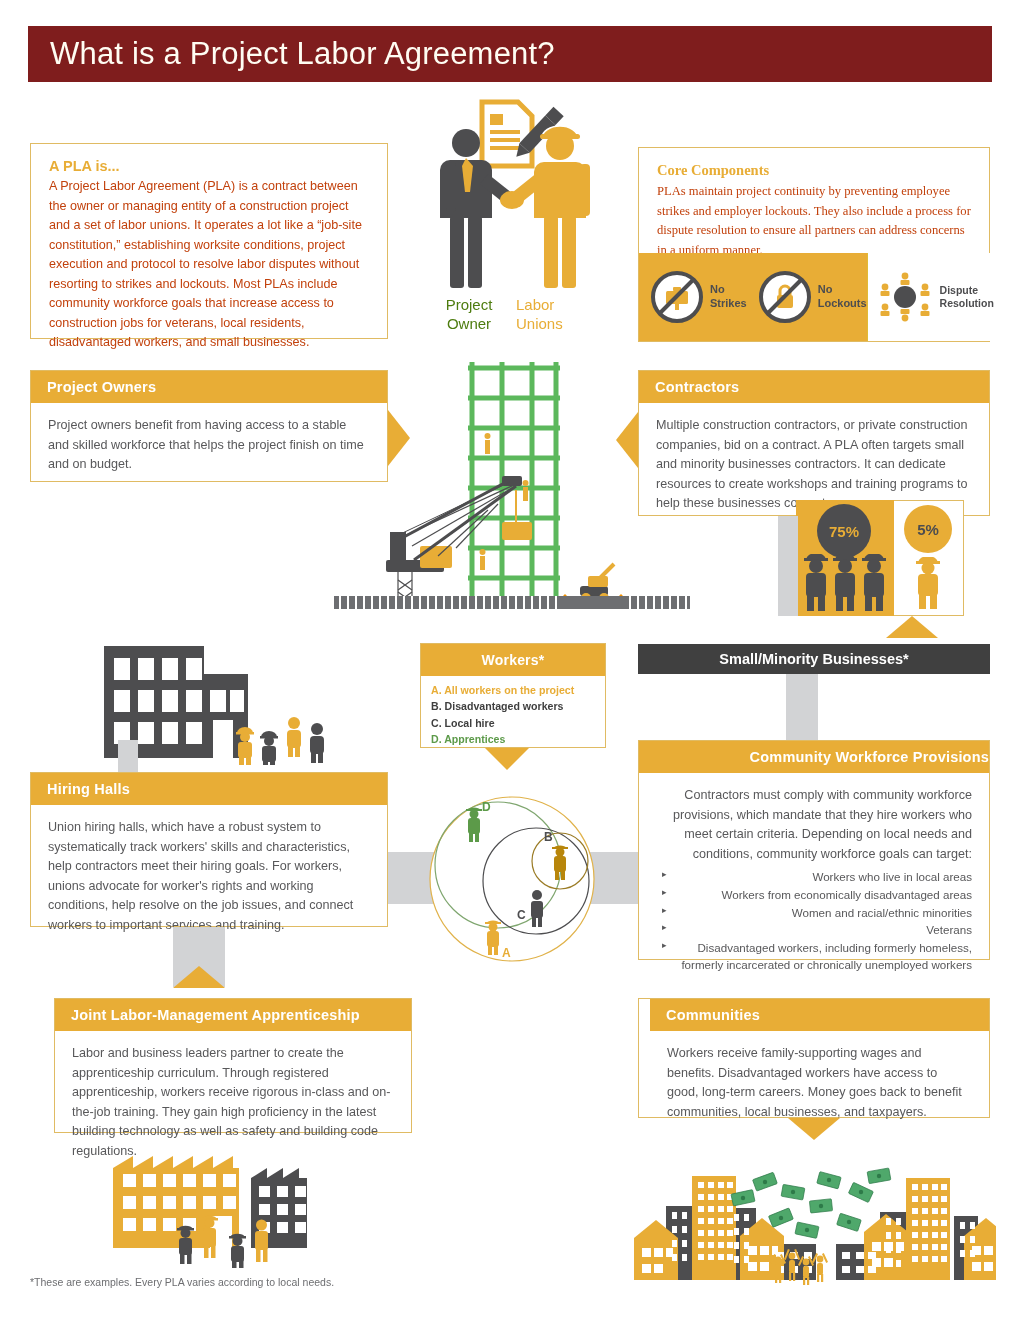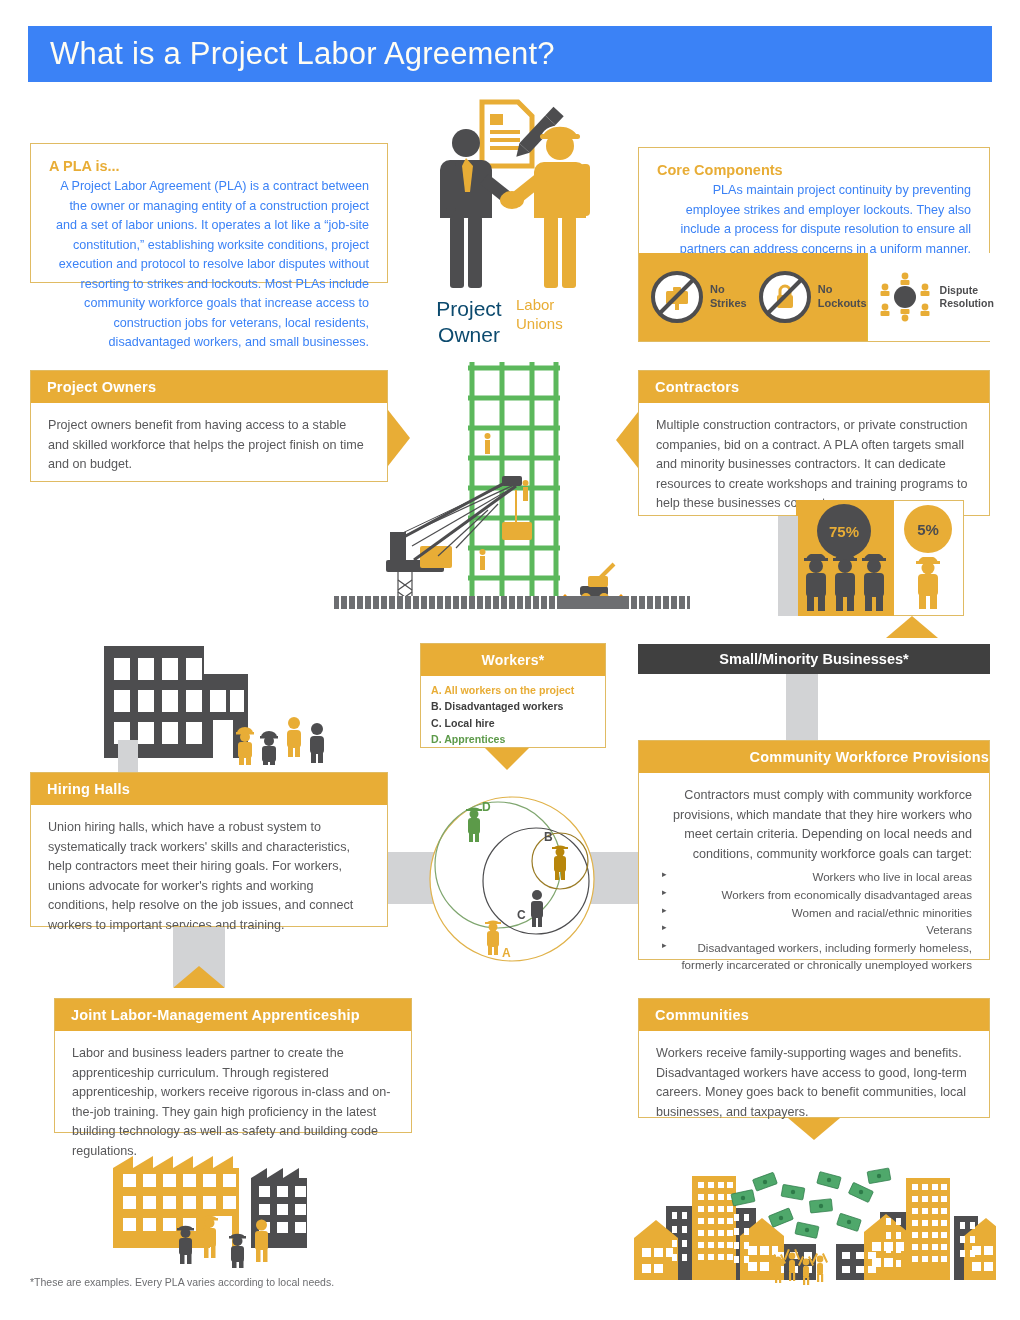--- a/index.html
+++ b/index.html
@@ -4,45 +4,45 @@
 <style>
   html,body{margin:0;padding:0;background:#ffffff;}
   body{
     width:1020px;height:1320px;position:relative;overflow:hidden;
     font-family:"Liberation Sans","DejaVu Sans",sans-serif;
     color:#4a4a4a;
   }
   .abs{position:absolute;}
   
   #title-bar{
-    left:28px;top:26px;width:964px;height:56px;background:#3b82f6;
+    left:28px;top:26px;width:964px;height:56px;background:#7f1d1d;
     display:flex;align-items:center;
   }
   #title-bar .t{
     color:#fffdf3;font-size:31px;font-weight:400;letter-spacing:.2px;
     padding-left:22px;
   }
   
   .panel{border:1px solid #e0bb63;background:#fff;box-sizing:border-box;}
   .panel-head{
     background:#e8ad36;color:#ffffff;font-weight:bold;font-size:14.5px;
     padding:8px 0 8px 16px;letter-spacing:.2px;
   }
   .panel-head.center{text-align:center;padding-left:0;}
   .panel-body{padding:13px 17px 14px 17px;font-size:12.6px;line-height:1.55;color:#58585a;}
   .panel-body p{margin:0;}
   .openbox{border:1px solid #e0bb63;background:#fff;box-sizing:border-box;padding:14px 18px 14px 18px;}
   .openbox h3{
     margin:0 0 3px 0;color:#e8ad36;font-size:14.5px;font-weight:bold;
   }
-  .openbox p{margin:0;font-size:12.6px;line-height:1.55;color:#3b82f6;text-align:right;}
-  
-  #pla-box{left:30px;top:143px;width:358px;height:140px;}
-  
-  #core-box{left:638px;top:147px;width:352px;height:130px;border-bottom:none;}
+  .openbox p{margin:0;font-size:12.6px;line-height:1.55;color:#c2410c;}
+  
+  #pla-box{left:30px;top:143px;width:358px;height:196px;}
+  
+  #core-box{left:638px;top:147px;width:352px;height:130px;border-bottom:none;font-family:Liberation Serif, serif;}
   #core-icons{left:638px;top:253px;width:352px;height:89px;border:1px solid #e0bb63;border-top:none;
     background:#e8ad36;box-sizing:border-box;display:flex;}
   .ban-item{display:flex;align-items:center;gap:7px;padding-left:12px;}
   .ban-circle{
     width:44px;height:44px;border-radius:50%;border:4px solid #4d4d4f;background:#fff;
     position:relative;flex:none;
   }
   .ban-circle .slash{
     position:absolute;left:-2px;top:19px;width:48px;height:4px;background:#4d4d4f;
     transform:rotate(-45deg);
@@ -50,21 +50,21 @@
   .ban-label{color:#4d4d4f;font-size:11px;font-weight:bold;line-height:1.25;}
   .dr-cell{
     margin-left:auto;width:133px;background:#fff;border-left:1px solid #e0bb36;
     display:flex;align-items:center;gap:6px;padding-left:8px;box-sizing:border-box;
   }
   .dr-label{color:#4d4d4f;font-size:10.5px;font-weight:bold;line-height:1.25;}
   
   #handshake{left:420px;top:96px;width:200px;height:250px;}
   .owner-label{
     position:absolute;left:424px;top:296px;width:90px;text-align:center;
-    font-size:21px;color:#0c4a6e;line-height:1.25;
+    font-size:15px;color:#4d7c0f;line-height:1.25;
   }
   .union-label{
     position:absolute;left:516px;top:296px;width:90px;
     font-size:15px;color:#e8ad36;line-height:1.25;
   }
   
   #owners-box{left:30px;top:370px;width:358px;height:112px;}
   #contractors-box{left:638px;top:370px;width:352px;height:146px;}
   .chev-right{
     position:absolute;width:0;height:0;border-top:28px solid transparent;
@@ -102,21 +102,21 @@
   
   #hiring-box{left:30px;top:772px;width:358px;height:155px;}
   #cwp-box{left:638px;top:740px;width:352px;height:220px;text-align:right;}
   .bullets{list-style:none;margin:5px 0 0 0;padding:0 0 0 6px;}
   .bullets li{
     font-size:11.6px;line-height:1.45;margin:0 0 1px 0;padding-left:9px;position:relative;color:#58585a;
   }
   .bullets li:before{content:"\25B8";position:absolute;left:0;top:-1px;color:#58585a;font-size:9px;}
   
   #appr-box{left:30px;top:998px;width:358px;height:135px;margin-left:24px;}
-  #comm-box{left:638px;top:998px;width:352px;height:120px;}
+  #comm-box{left:638px;top:998px;width:352px;height:120px;padding-left:11px;}
   
   .grey-bar{position:absolute;background:#d2d3d5;}
   .yellow-arrow-down{
     position:absolute;width:0;height:0;border-left:26px solid transparent;
     border-right:26px solid transparent;border-top:22px solid #e8ad36;
   }
   .yellow-arrow-up{
     position:absolute;width:0;height:0;border-left:26px solid transparent;
     border-right:26px solid transparent;border-bottom:22px solid #e8ad36;
   }

